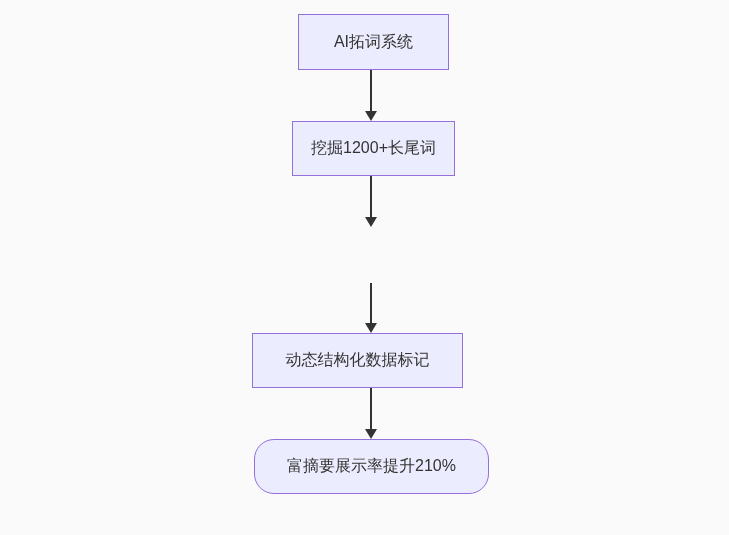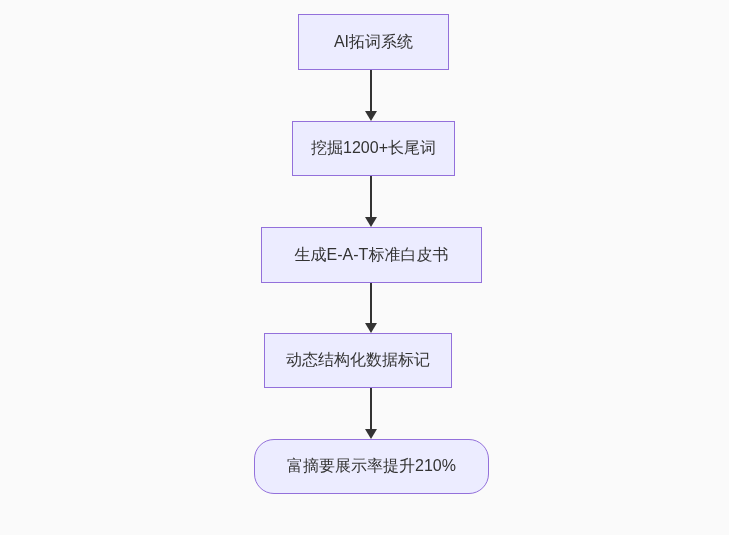--- a/index.html
+++ b/index.html
@@ -23,21 +23,21 @@
     font-size: 16px;
     display: flex;
     align-items: center;
     justify-content: center;
     text-align: center;
     white-space: nowrap;
   }
   .node-1 { left: 298px; top: 14px;  width: 151px; height: 56px; }
   .node-2 { left: 276px; top: 121px; width: 163px; height: 55px; margin-left: 16px; }
   .node-3 { left: 261px; top: 227px; width: 221px; height: 56px; }
-  .node-4 { left: 264px; top: 333px; width: 188px; height: 55px; text-align: right; }
+  .node-4 { left: 252px; top: 333px; width: 211px; height: 55px; text-align: right; }
   .node-5 { left: 254px; top: 439px; width: 235px; height: 55px; border-radius: 20px; }
 
   .arrow {
     position: absolute;
     left: 364px;          
     width: 13px;
   }
   .arrow-1 { top: 70px;  height: 51px; }
   .arrow-2 { top: 176px; height: 51px; }
   .arrow-3 { top: 283px; height: 50px; }
@@ -80,23 +80,20 @@
 
   <div class="node node-2">
     <span>挖掘1200+长尾词</span>
   </div>
 
   <div class="arrow arrow-2">
     <div class="line"></div>
     <div class="head"></div>
   </div>
 
-  <div class="node node-3">
-    <span>生成E-A-T标准白皮书</span>
-  </div>
 
   <div class="arrow arrow-3">
     <div class="line"></div>
     <div class="head"></div>
   </div>
 
   <div class="node node-4">
     <span>动态结构化数据标记</span>
   </div>
 

